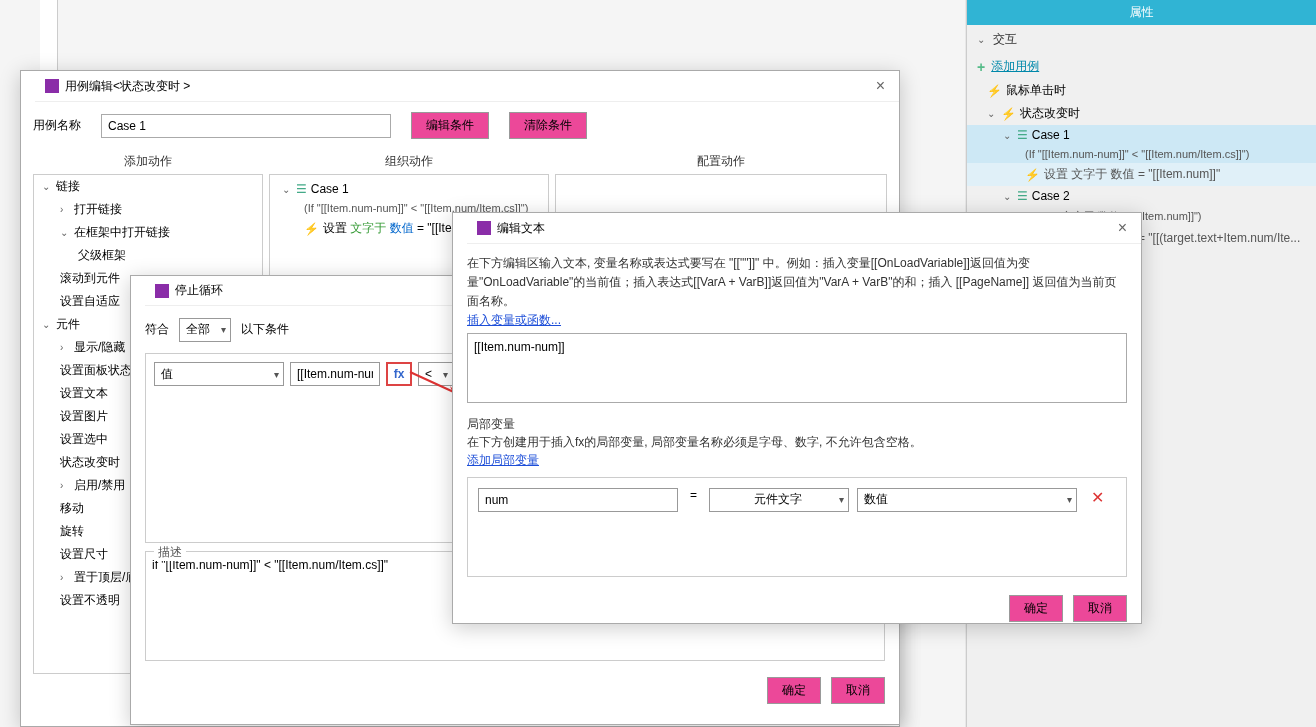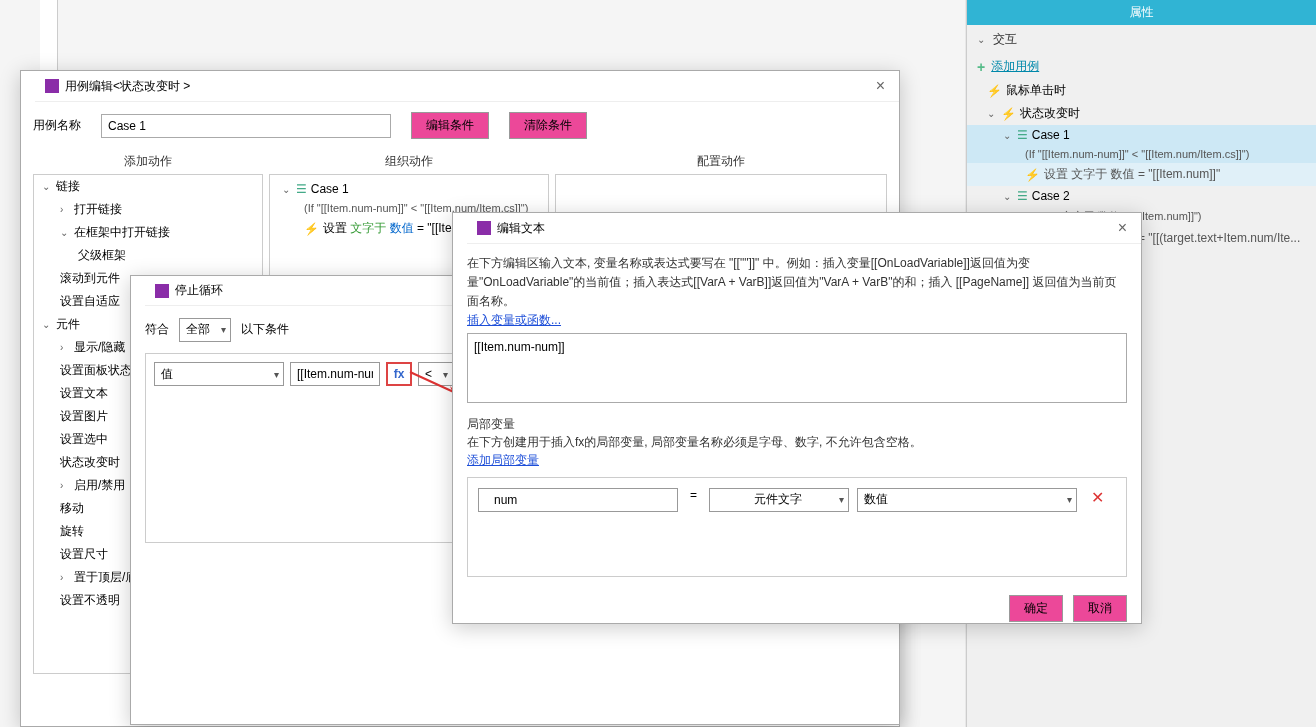--- a/index.html
+++ b/index.html
@@ -66,21 +66,21 @@
 
 
 .edit-text-dialog { left: 452px; top: 212px; width: 690px; height: 412px; }
 .et-body { padding: 10px 14px; }
 .et-help { font-size: 12px; color: #333; line-height: 1.6; }
 .link { color: #1d4ed8; text-decoration: underline; cursor: pointer; }
 .et-textarea { width: 100%; height: 70px; border: 1px solid #aaa; padding: 6px; margin-top: 4px; resize: none; font-family: inherit; }
 .et-section { margin-top: 10px; }
 .et-section-title { color: #333; }
 .lv-row { display: flex; align-items: center; gap: 8px; margin-top: 8px; border: 1px solid #ccc; padding: 10px; height: 100px; align-items: flex-start; }
-.lv-name { border: 1px solid #999; height: 24px; width: 200px; padding: 0 15px; }
+.lv-name { border: 1px solid #999; height: 24px; width: 200px; padding: 0 6px; }
 .lv-eq { padding: 0 4px; }
 .lv-sel { min-width: 140px; padding-left: 44px; }
 .lv-sel2 { min-width: 220px; }
 .del-x { color: #d33; font-size: 16px; cursor: pointer; padding: 0 6px; }
 
 
 .arrow { position: absolute; left: 408px; top: 370px; width: 60px; height: 30px; pointer-events: none; }
 .arrow svg { width: 100%; height: 100%; }
 
 .green-txt { color: #393; }
@@ -257,20 +257,24 @@
     <div style="flex:1"></div>
     <button class="btn">清除全部</button>
   </div>
   <div class="cond-body">
     <div class="cond-line">
       <span class="select sel-wide">值</span>
       <input class="val-input" value="[[Item.num-num]]" style="">
       <span class="fx-btn">fx</span>
       <span class="select" style="min-width:30px">&lt;</span>
     </div>
+  </div>
+  <div class="desc-box">
+    <span class="desc-label">描述</span>
+    <div>if "[[Item.num-num]]" &lt; "[[Item.num/Item.cs]]"</div>
   </div>
   <div class="dlg-footer">
     <button class="btn">确定</button>
     <button class="btn">取消</button>
   </div>
 </div>
 
 <div class="arrow">
   <svg viewBox="0 0 60 30">
       <path d="M2 2 L50 24" stroke="#d33" stroke-width="2" fill="none"></path>

